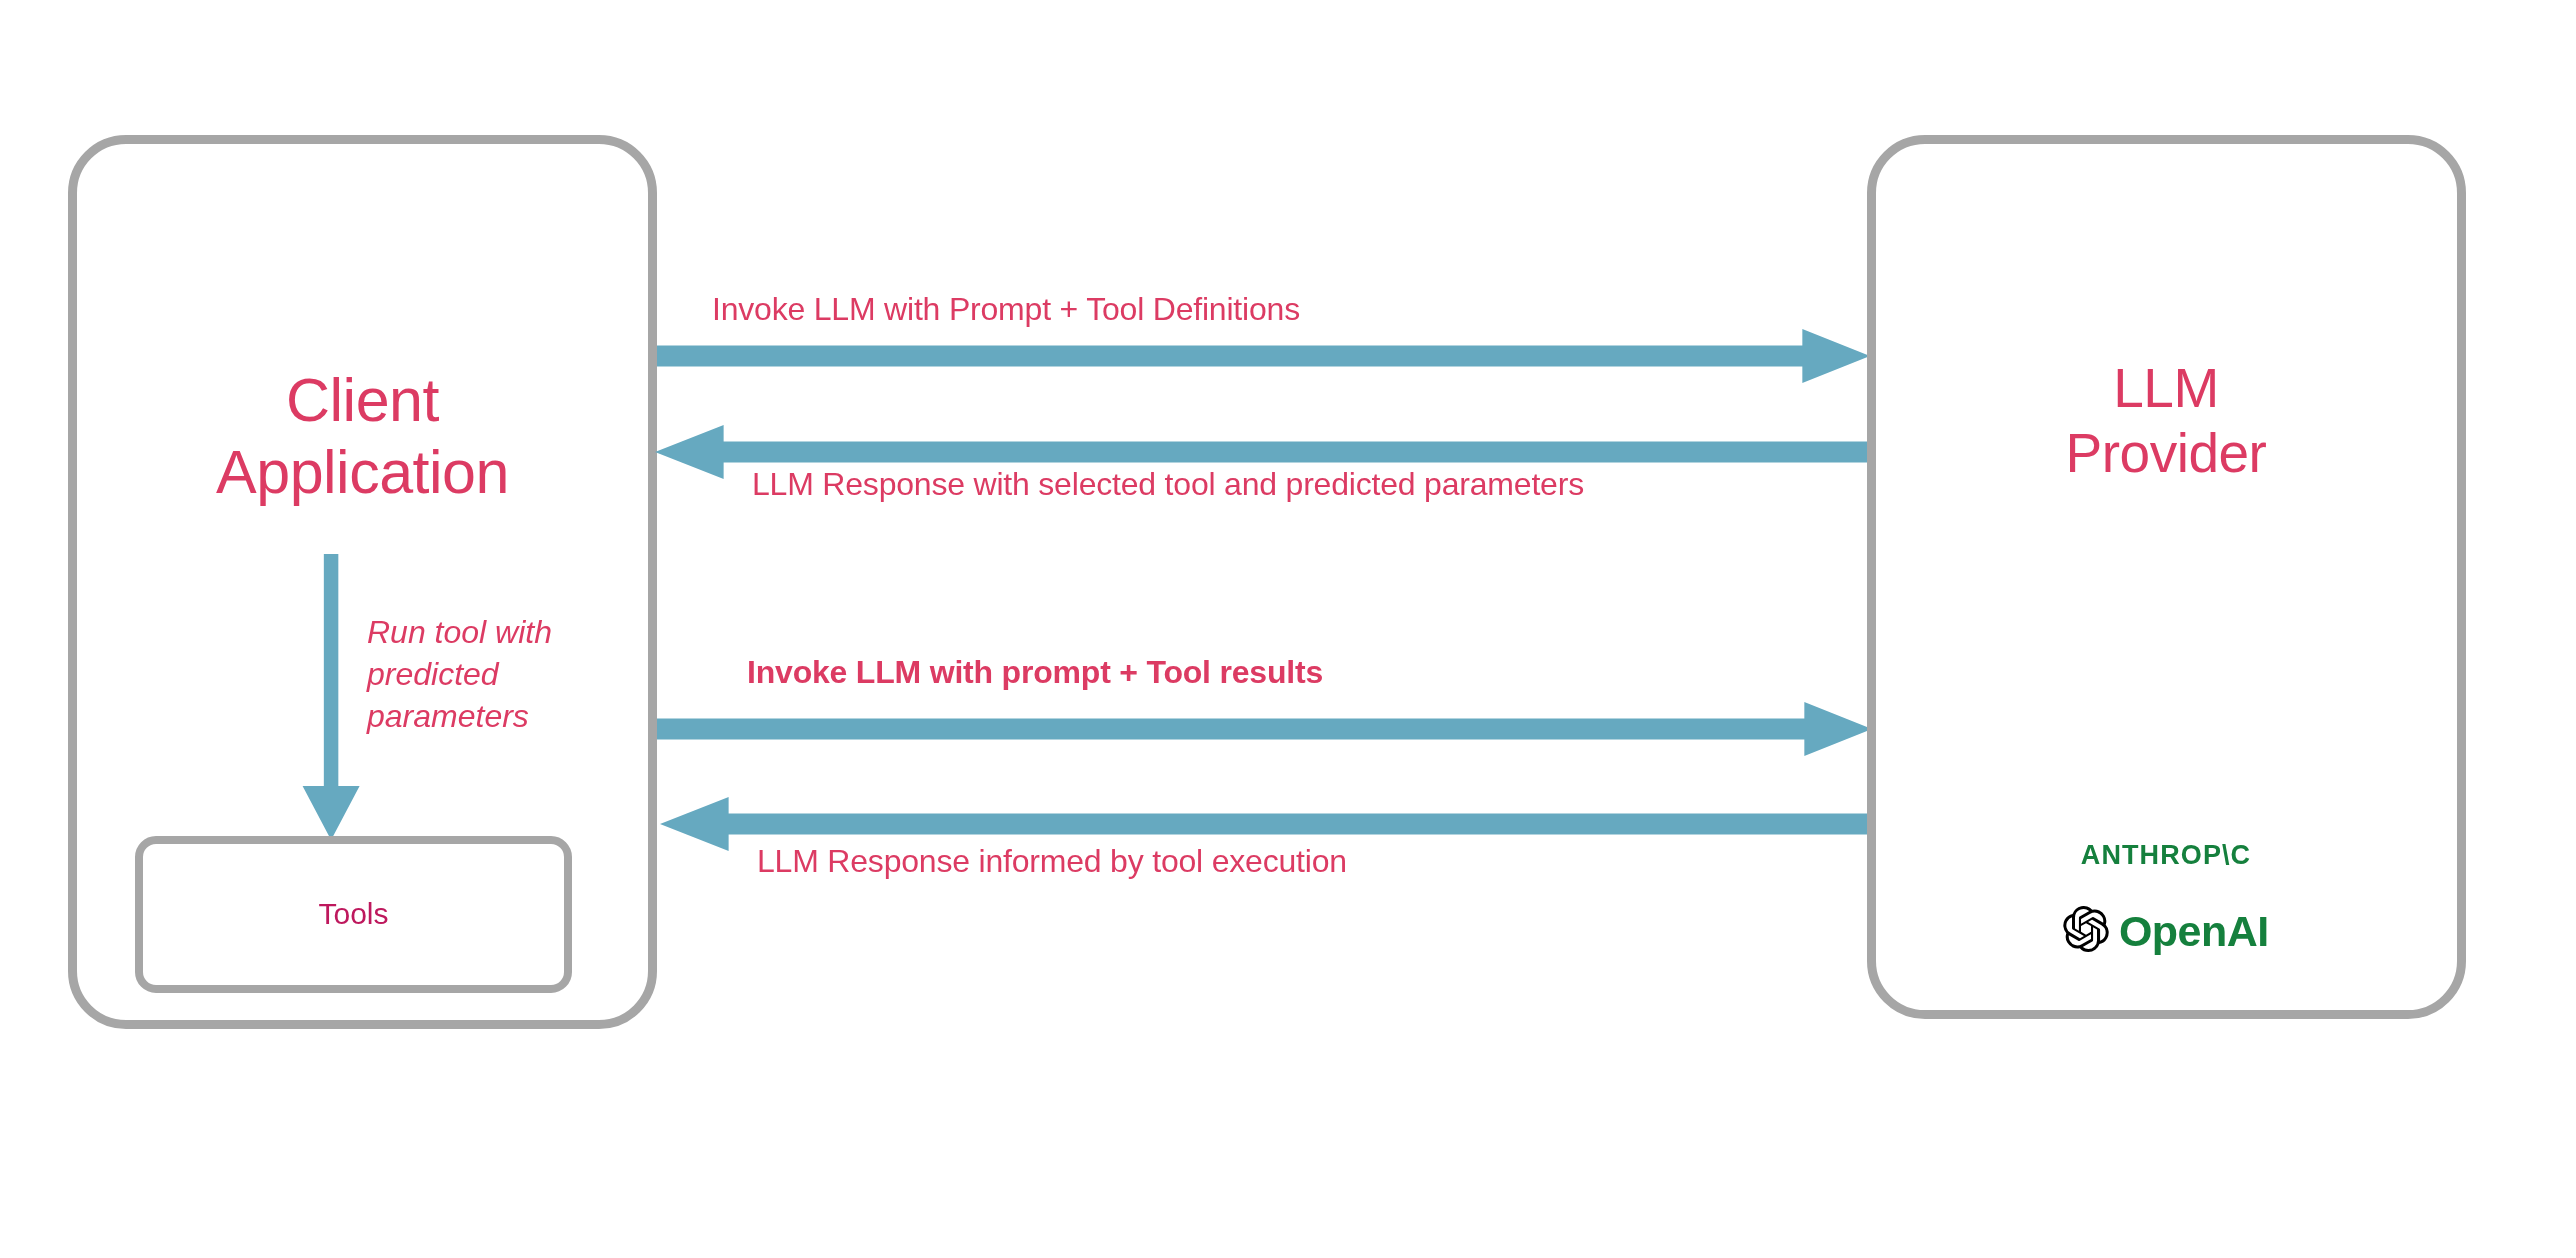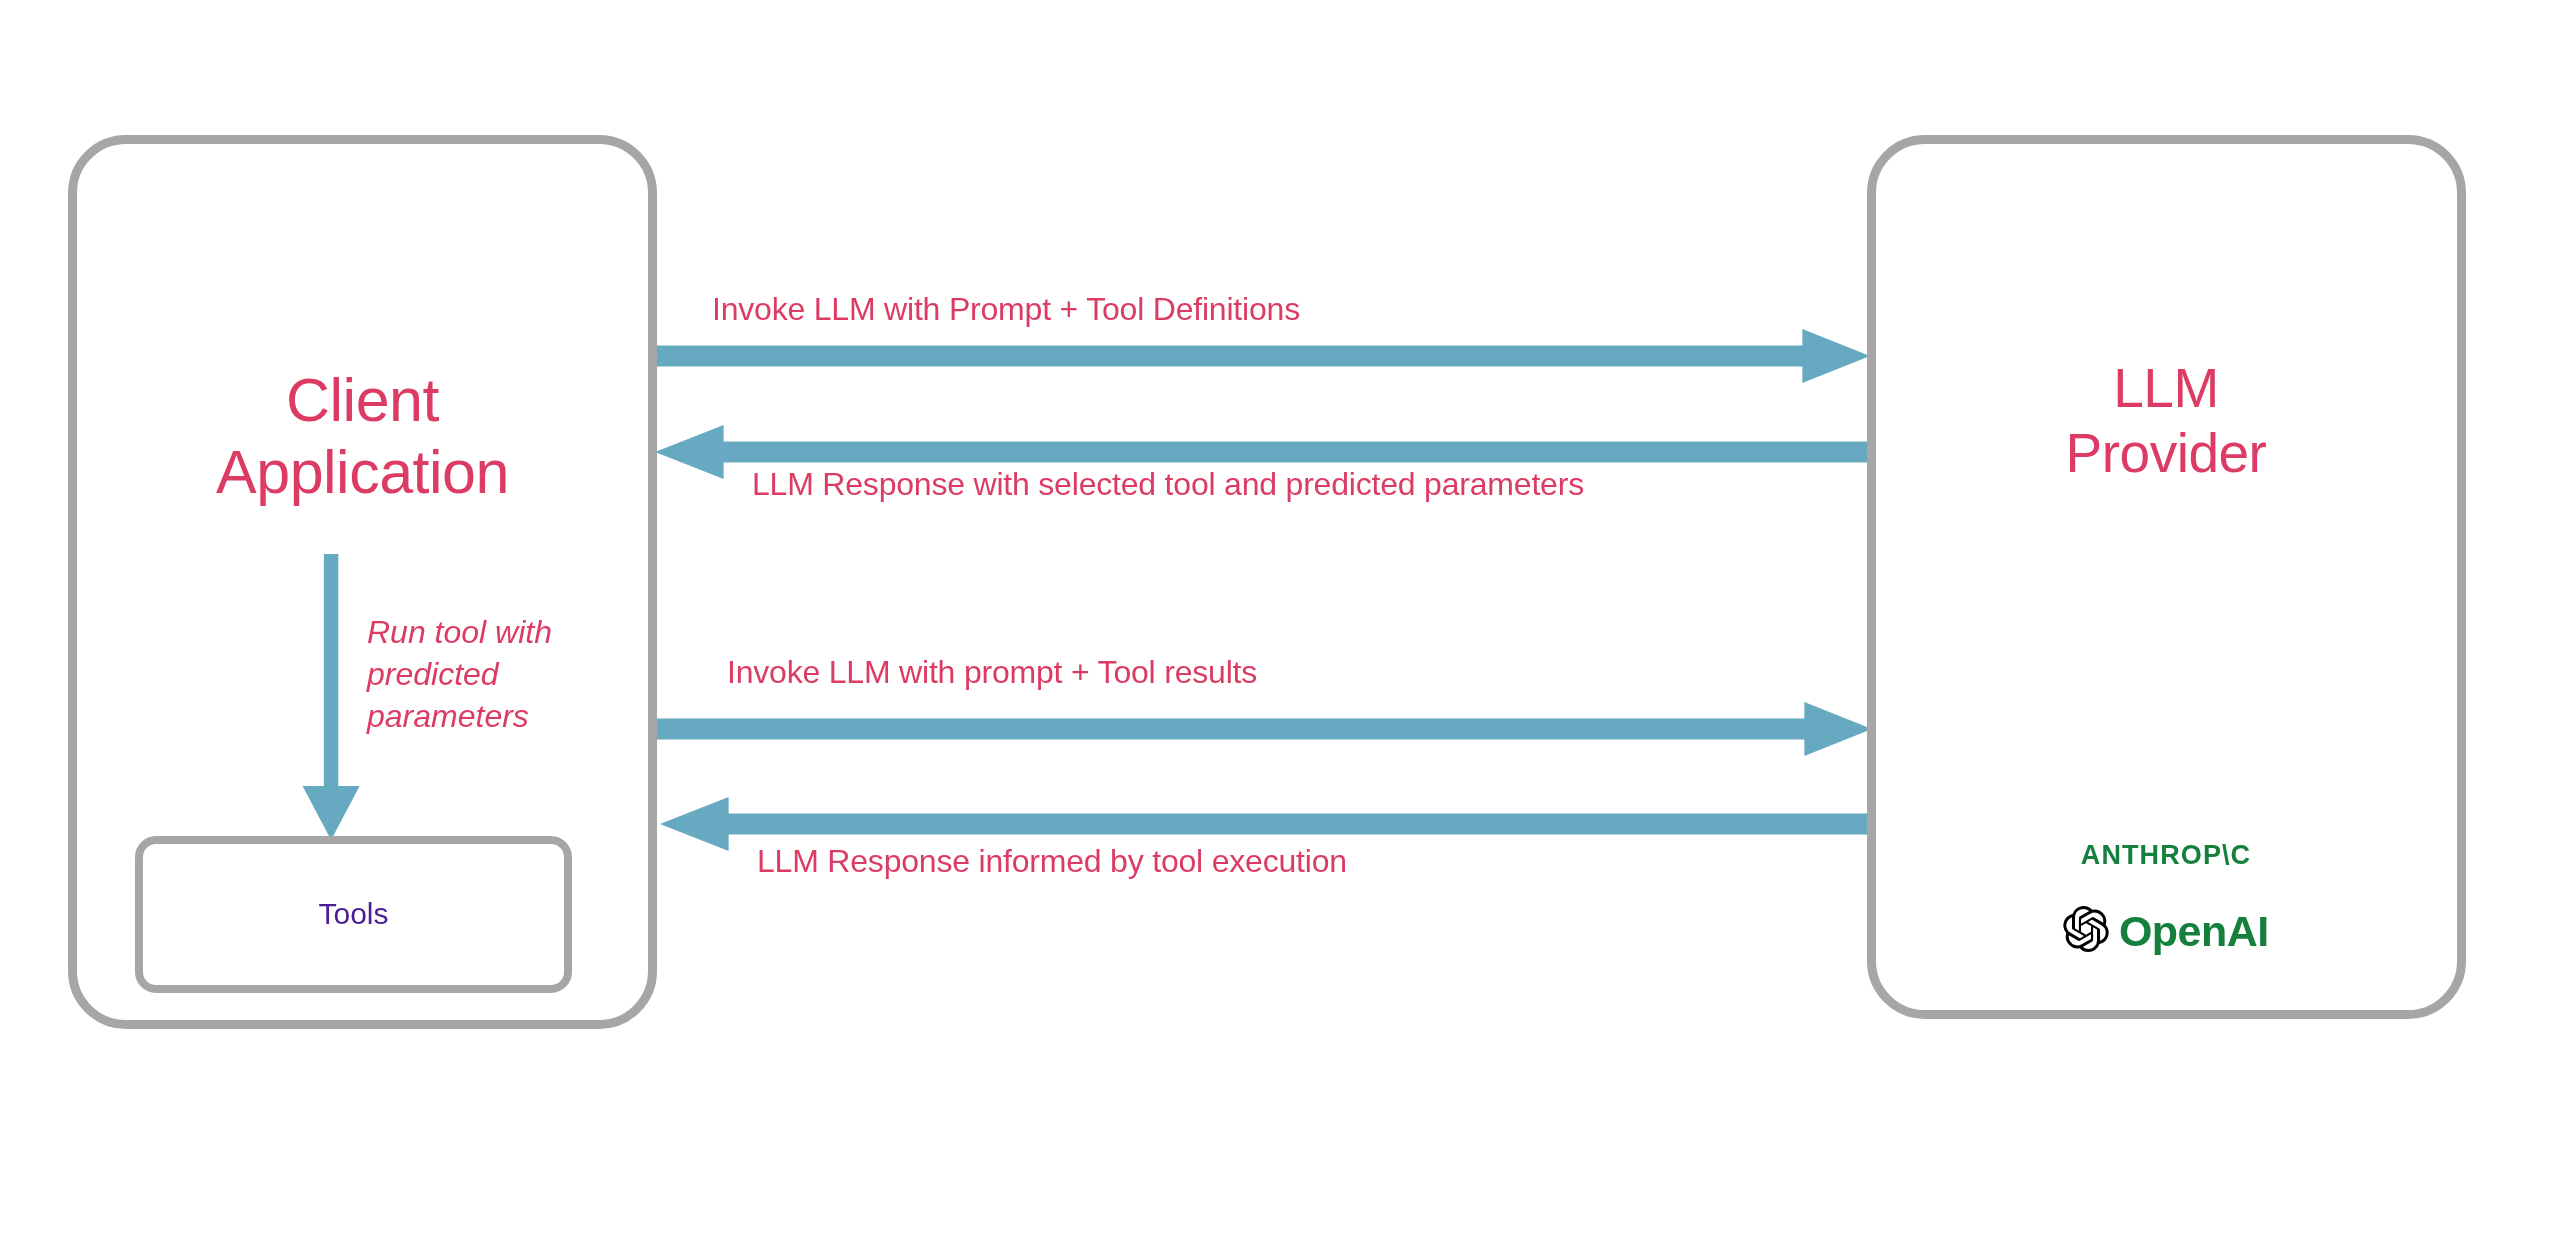--- a/index.html
+++ b/index.html
@@ -72,21 +72,21 @@
     top: 356px;
     width: 560px;
     font-size: 55px;
   }
   #tools-label {
     position: absolute;
     left: 135px;
     top: 897px;
     width: 437px;
     text-align: center;
-    color: #4c1d95;
+    color: #be185d;
     font-size: 30px;
     font-weight: 400;
   }
 
   
   .arrow-h {
     position: absolute;
     height: 54px;
   }
   .arrow-h svg, .arrow-v svg {
@@ -136,21 +136,21 @@
   .edge-label {
     position: absolute;
     color: #dc3b63;
     font-size: 32px;
     font-weight: 400;
     white-space: nowrap;
     letter-spacing: -0.2px;
   }
   #label-invoke-tools   { left: 712px; top: 278px; margin-top: 13px; }
   #label-llm-resp-tool  { left: 752px; top: 466px; }
-  #label-invoke-results { left: 727px; top: 654px; }
+  #label-invoke-results { left: 747px; top: 654px; font-weight: bold; }
   #label-llm-resp-exec  { left: 757px; top: 843px; }
 
   #label-run-tool {
     position: absolute;
     left: 367px;
     top: 611px;
     width: 280px;
     color: #dc3b63;
     font-size: 32px;
     font-weight: 400;

